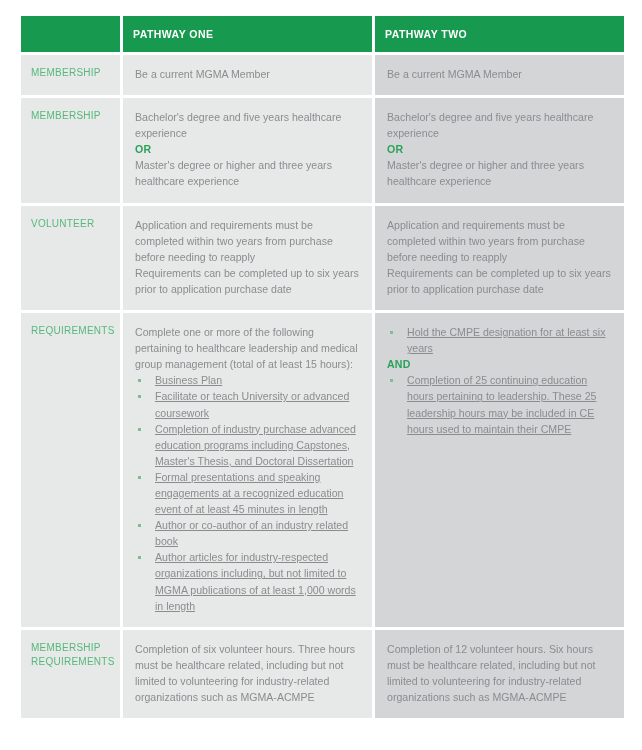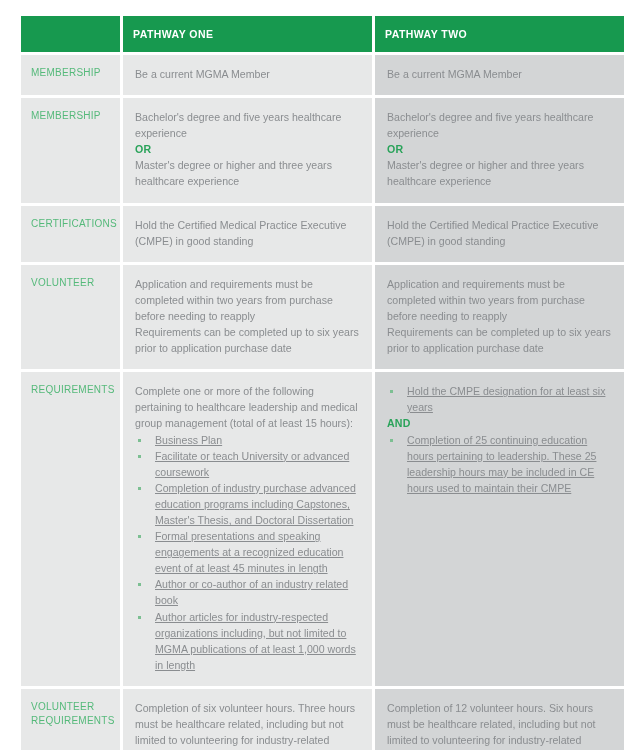--- a/index.html
+++ b/index.html
@@ -171,31 +171,20 @@
             <p class="para" style="margin-top: 0px;">Master's degree or higher and three years healthcare experience</p>
           </td>
           <td class="cell-two">
             <p class="para">Bachelor's degree and five years healthcare experience</p>
             <span class="conj">OR</span>
             <p class="para" style="margin-top: 0px;">Master's degree or higher and three years healthcare experience</p>
           </td>
         </tr>
         <tr>
           <td class="cell-label">
-            <span class="row-label">CERTIFICATIONS</span>
-          </td>
-          <td class="cell-one">
-            <p class="para">Hold the Certified Medical Practice Executive (CMPE) in good standing</p>
-          </td>
-          <td class="cell-two">
-            <p class="para">Hold the Certified Medical Practice Executive (CMPE) in good standing</p>
-          </td>
-        </tr>
-        <tr>
-          <td class="cell-label">
             <span class="row-label">VOLUNTEER</span>
           </td>
           <td class="cell-one">
             <p class="para">Application and requirements must be completed within two years from purchase before needing to reapply</p>
             <p class="para">Requirements can be completed up to six years prior to application purchase date</p>
           </td>
           <td class="cell-two">
             <p class="para">Application and requirements must be completed within two years from purchase before needing to reapply</p>
             <p class="para">Requirements can be completed up to six years prior to application purchase date</p>
           </td>
@@ -244,21 +233,21 @@
             <ul class="bullets">
               <li>
                 <span class="bullet-dot"></span>
                 <span class="bullet-text">Completion of 25 continuing education hours pertaining to leadership. These 25 leadership hours may be included in CE hours used to maintain their CMPE</span>
               </li>
             </ul>
           </td>
         </tr>
         <tr>
           <td class="cell-label">
-            <span class="row-label">VOLUNTEER REQUIREMENTS</span>
+            <span class="row-label">MEMBERSHIP REQUIREMENTS</span>
           </td>
           <td class="cell-one">
             <p class="para">Completion of six volunteer hours. Three hours must be healthcare related, including but not limited to volunteering for industry-related organizations such as MGMA-ACMPE</p>
           </td>
           <td class="cell-two">
             <p class="para">Completion of 12 volunteer hours. Six hours must be healthcare related, including but not limited to volunteering for industry-related organizations such as MGMA-ACMPE</p>
           </td>
         </tr>
       </tbody>
   </table>

